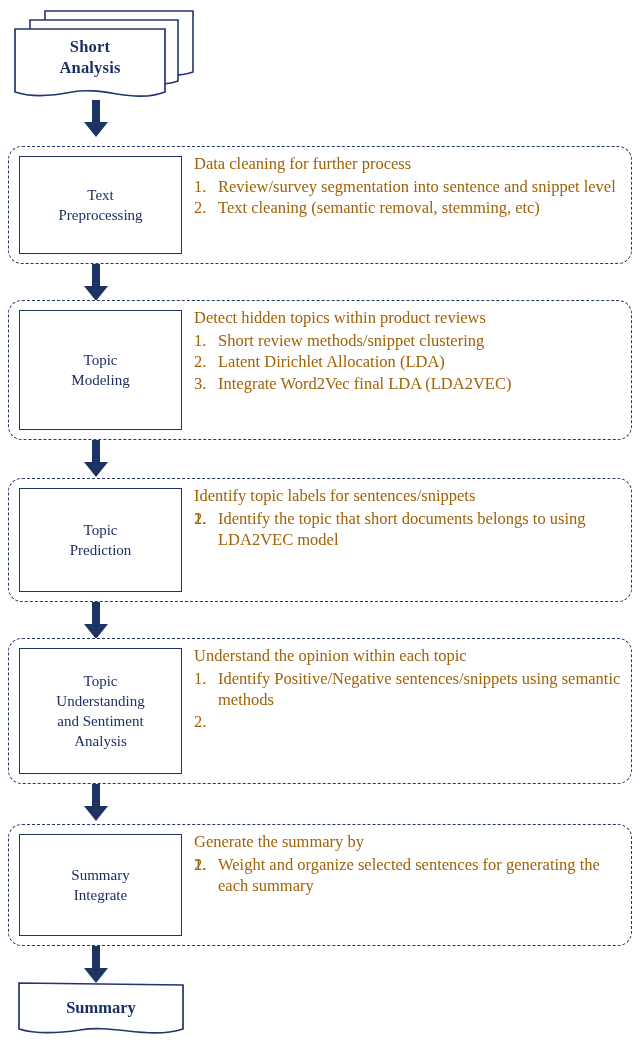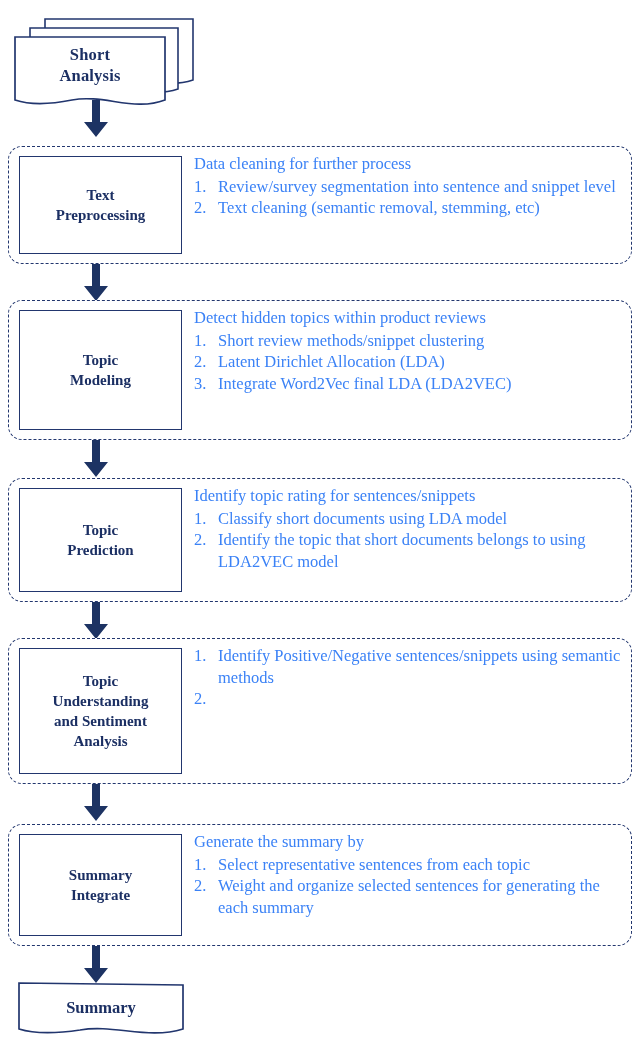--- a/index.html
+++ b/index.html
@@ -18,21 +18,21 @@
   #flow {
     position: relative;
     width: 640px;
     height: 1044px;
   }
 
   
   .doc-stack {
     position: absolute;
     left: 14px;
-    top: 18px;
+    top: 10px;
     width: 180px;
     height: 94px;
   }
   .doc-sheet {
     position: absolute;
     width: 150px;
     height: 72px;
   }
   .doc-sheet svg { display: block; width: 100%; height: 100%; }
   .sheet-back2 { left: 30px; top: 0px; }
@@ -97,31 +97,31 @@
     box-sizing: border-box;
     flex: 0 0 auto;
     margin: 9px 0 9px 10px;
     width: 163px;
     border: 1.7px solid #22366e;
     background: #ffffff;
     display: flex;
     align-items: center;
     justify-content: center;
     text-align: center;
-    font-weight: bold;
+    font-weight: normal;
     font-size: 15px;
     line-height: 20px;
     color: #1b2f63;
     padding: 4px 2px;
   }
 
   .stage-body {
     flex: 1 1 auto;
     padding: 6px 6px 6px 12px;
-    color: #3b82f6;
+    color: #a16207;
     font-size: 16.5px;
     line-height: 21.5px;
   }
 
   .stage-head {
     margin: 0 0 1px 0;
     white-space: nowrap;
   }
 
   .stage-list {
@@ -249,25 +249,24 @@
   </div>
 
   <div class="stage" id="stage-topic-prediction">
     <div class="stage-label">
       <div>
         <div>Topic</div>
         <div>Prediction</div>
       </div>
     </div>
     <div class="stage-body">
-      <p class="stage-head">Identify topic rating for sentences/snippets</p>
-      <ul class="stage-list">
-        <li>
-          <span class="num">1.</span>
-          <span>Classify short documents using LDA model</span>
+      <p class="stage-head">Identify topic labels for sentences/snippets</p>
+      <ul class="stage-list">
+        <li>
+          <span class="num">1.</span>
         </li>
         <li>
           <span class="num">2.</span>
           <span>Identify the topic that short documents belongs to using LDA2VEC model</span>
         </li>
       </ul>
     </div>
   </div>
 
   <div class="arrow" id="arrow-4">
@@ -279,20 +278,21 @@
   <div class="stage" id="stage-sentiment">
     <div class="stage-label">
       <div>
         <div>Topic</div>
         <div>Understanding</div>
         <div>and Sentiment</div>
         <div>Analysis</div>
       </div>
     </div>
     <div class="stage-body">
+      <p class="stage-head">Understand the opinion within each topic</p>
       <ul class="stage-list">
         <li>
           <span class="num">1.</span>
           <span>Identify Positive/Negative sentences/snippets using semantic methods</span>
         </li>
         <li>
           <span class="num">2.</span>
         </li>
       </ul>
     </div>
@@ -309,21 +309,20 @@
       <div>
         <div>Summary</div>
         <div>Integrate</div>
       </div>
     </div>
     <div class="stage-body">
       <p class="stage-head">Generate the summary by</p>
       <ul class="stage-list">
         <li>
           <span class="num">1.</span>
-          <span>Select representative sentences from each topic</span>
         </li>
         <li>
           <span class="num">2.</span>
           <span>Weight and organize selected sentences for generating the each summary</span>
         </li>
       </ul>
     </div>
   </div>
 
   <div class="arrow" id="arrow-6">

